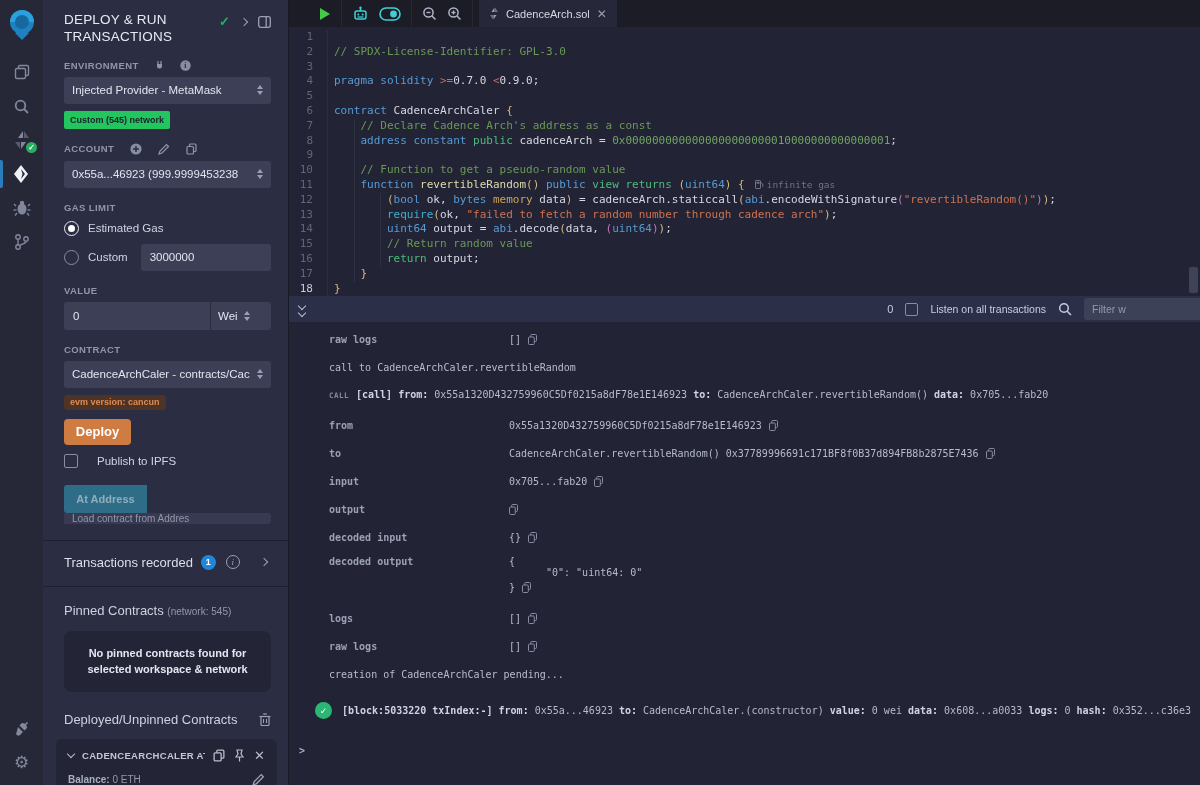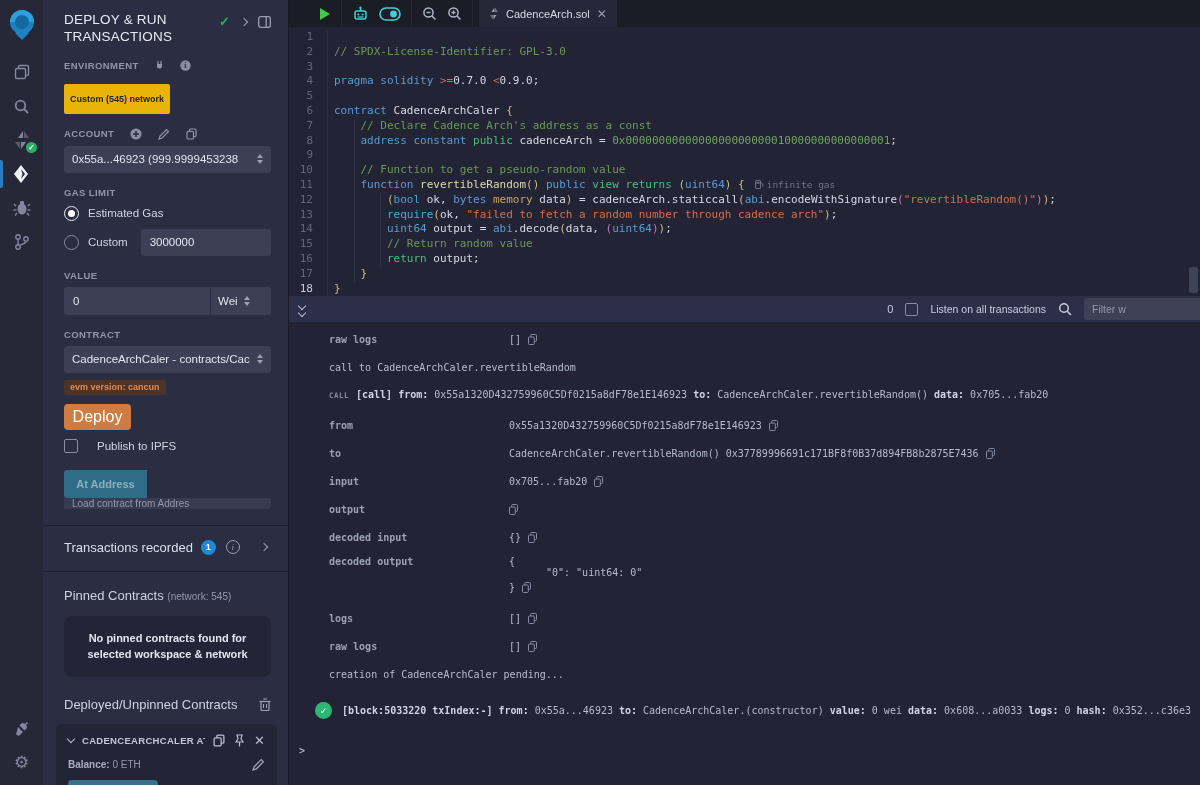--- a/index.html
+++ b/index.html
@@ -34,38 +34,38 @@
   .chev-right { width:6px; height:6px; border-right:1.6px solid #9ba0b4; border-top:1.6px solid #9ba0b4;
     transform:rotate(45deg); }
   .label { font-size:9.5px; color:#9096ac; letter-spacing:.4px; font-weight:bold; margin:14px 0 6px;
     display:flex; align-items:center; gap:16px; }
   .fake-select { height:27px; background:#3c3f55; border-radius:3px; display:flex; align-items:center;
     padding:0 8px; font-size:11.5px; color:#e2e5f0; white-space:nowrap; overflow:hidden; }
   .fake-select .ud { margin-left:auto; }
   .ud { display:flex; flex-direction:column; gap:2px; flex-shrink:0; }
   .ud::before { content:""; border:3.5px solid transparent; border-bottom:4px solid #9ba0b4; display:block; }
   .ud::after { content:""; border:3.5px solid transparent; border-top:4px solid #9ba0b4; display:block; }
-  .badge-net { display:inline-block; margin-top:7px; background:#eab308; color:#1f2130; font-size:9px;
-    font-weight:bold; padding:10px 6px; border-radius:2px; }
+  .badge-net { display:inline-block; margin-top:7px; background:#22c55e; color:#1f2130; font-size:9px;
+    font-weight:bold; padding:4px 6px; border-radius:2px; }
   .radio-row { display:flex; align-items:center; gap:9px; margin:8px 0; font-size:11.5px; color:#cfd3e2; }
   .radio { width:15px; height:15px; border-radius:50%; border:1.5px solid #878da3; flex-shrink:0;
     display:flex; align-items:center; justify-content:center; }
   .radio.sel { border-color:#e8eaf3; }
   .radio.sel::after { content:""; width:7px; height:7px; border-radius:50%; background:#fff; }
   .gas-input { width:130px; height:27px; background:#3c3f55; border:none; border-radius:3px;
     color:#e2e5f0; font-size:11.5px; padding:0 9px; margin-left:4px; }
   .value-row { display:flex; height:28px; }
   .value-input { flex:1; background:#3c3f55; border:none; border-radius:3px 0 0 3px; color:#e2e5f0;
     font-size:11.5px; padding:0 9px; border-right:1px solid #2b2e42; min-width:0; }
   .wei-select { width:60px; background:#3c3f55; border-radius:0 3px 3px 0; display:flex; align-items:center;
     padding:0 7px; font-size:11.5px; color:#e2e5f0; gap:6px; }
   .badge-evm { display:inline-block; margin-top:7px; background:#4d3426; color:#e08a52; font-size:9px;
     font-weight:bold; padding:2.5px 6px; border-radius:3px; }
   .btn-deploy { margin-top:9px; width:67px; height:26px; background:#cf7c42; border:none; border-radius:4px;
-    color:#fff; font-weight:normal; font-size:16px; display:block; }
+    color:#fff; font-weight:bold; font-size:13px; display:block; }
   .chk-row { display:flex; align-items:center; gap:19px; margin-top:9px; font-size:11.5px; color:#cfd3e2; }
   .chk { width:14px; height:14px; border:1.5px solid #878da3; border-radius:2px; background:transparent; }
   .ataddr-row { display:flex; margin-top:17px;flex-direction:column; }
   .btn-ataddr { width:83px; height:28px; background:#2e6c87; border:none; border-radius:3px 0 0 3px;
     color:rgba(255,255,255,.45); font-weight:bold; font-size:11px; }
   .ataddr-input { flex:1; height:28px; background:#373a50; border:none; border-radius:0 3px 3px 0;
     color:#9298ad; font-size:10px; padding:0 8px; min-width:0; }
   .ataddr-input::placeholder { color:#9298ad; }
   .divider { height:1px; background:#1e2030; margin:16px -17px 0 -21px; }
   .txrec-row { display:flex; align-items:center; margin-top:14px; }
@@ -239,20 +239,24 @@
       <svg width="9" height="10" viewBox="0 0 9 10">
         <path d="M2 4 h5 v2 a2.5 2.5 0 0 1 -5 0 Z" fill="#9096ac"></path>
         <line x1="3" y1="1" x2="3" y2="4" stroke="#9096ac" stroke-width="1.2"></line>
         <line x1="6" y1="1" x2="6" y2="4" stroke="#9096ac" stroke-width="1.2"></line>
       </svg>
       <svg width="11" height="11" viewBox="0 0 11 11">
         <circle cx="5.5" cy="5.5" r="5.2" fill="#878da3"></circle>
         <text x="5.5" y="8.2" text-anchor="middle" font-size="7.5" font-weight="bold" fill="#2b2e42" font-family="Liberation Serif, serif">i</text>
       </svg>
     </div>
+    <div class="fake-select">
+      <span>Injected Provider - MetaMask</span>
+      <span class="ud"></span>
+    </div>
     <span class="badge-net">Custom (545) network</span>
 
     <div class="label">
       <span>ACCOUNT</span>
       <svg width="12" height="12" viewBox="0 0 12 12">
         <circle cx="6" cy="6" r="5.6" fill="#878da3"></circle>
         <path d="M6 3 V9 M3 6 H9" stroke="#2b2e42" stroke-width="1.5"></path>
       </svg>
       <svg width="12" height="12" viewBox="0 0 12 12">
         <path d="M1 11 L2 8 L8.5 1.5 L10.5 3.5 L4 10 Z" fill="none" stroke="#9096ac" stroke-width="1.2"></path>

